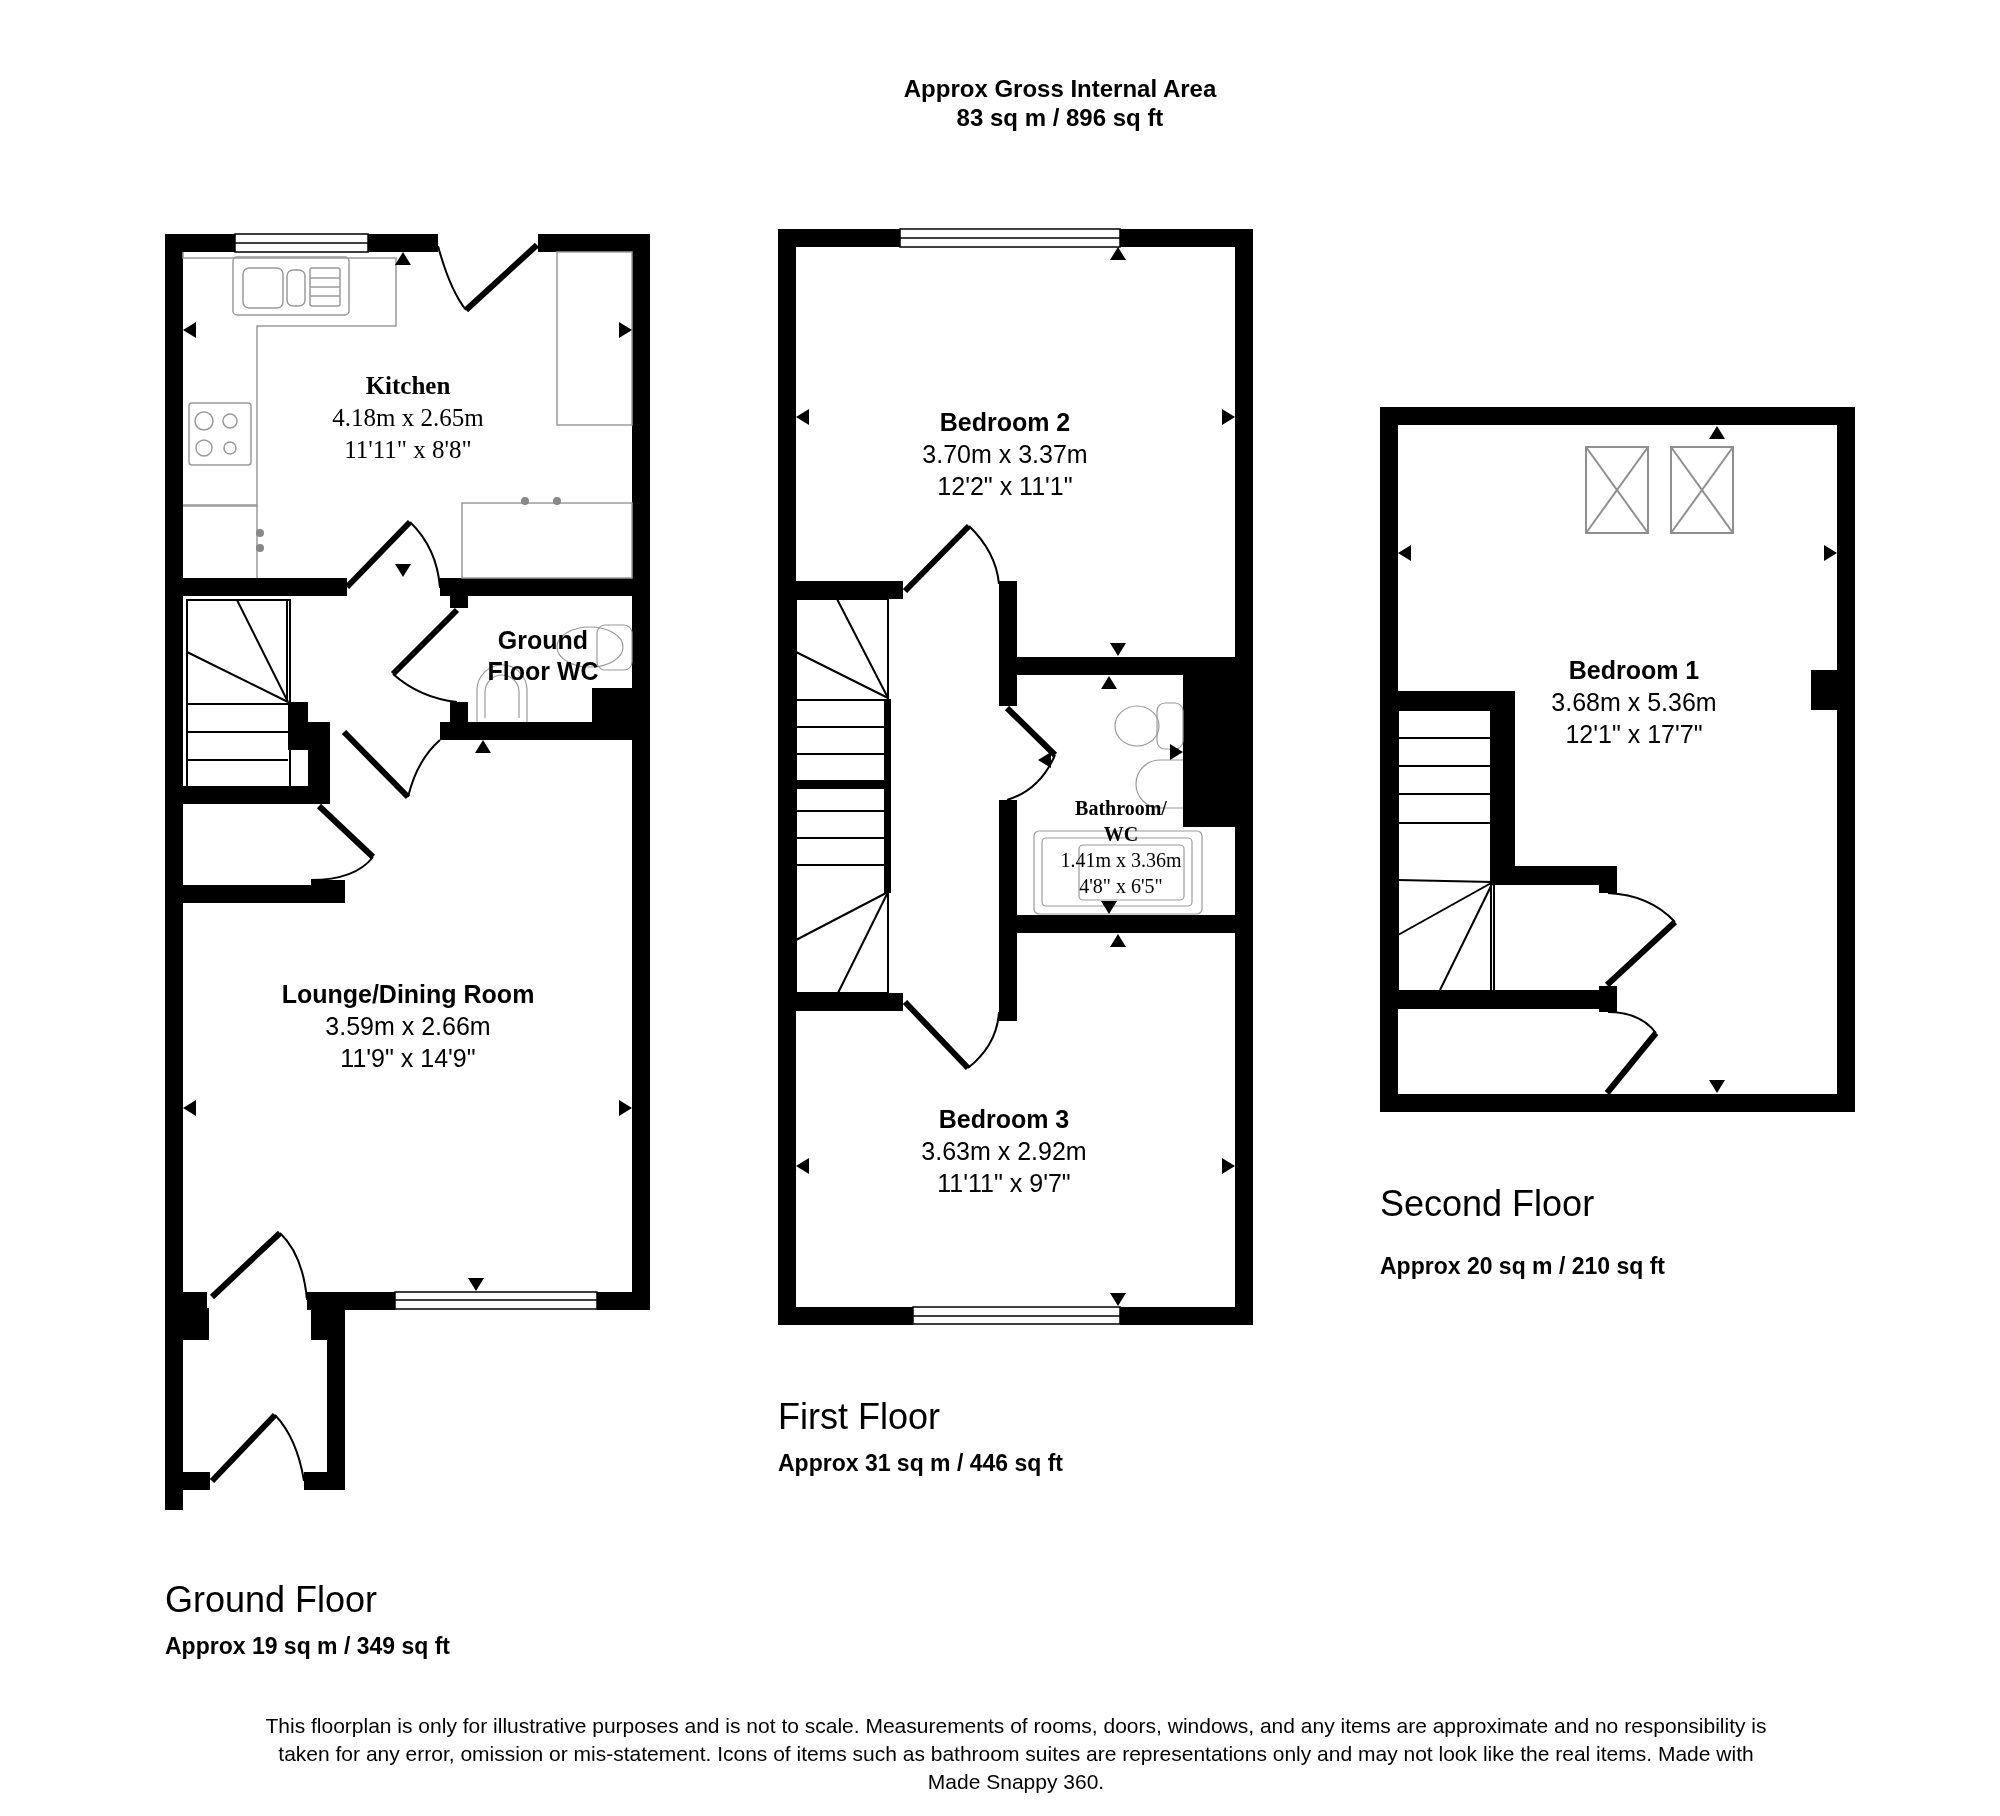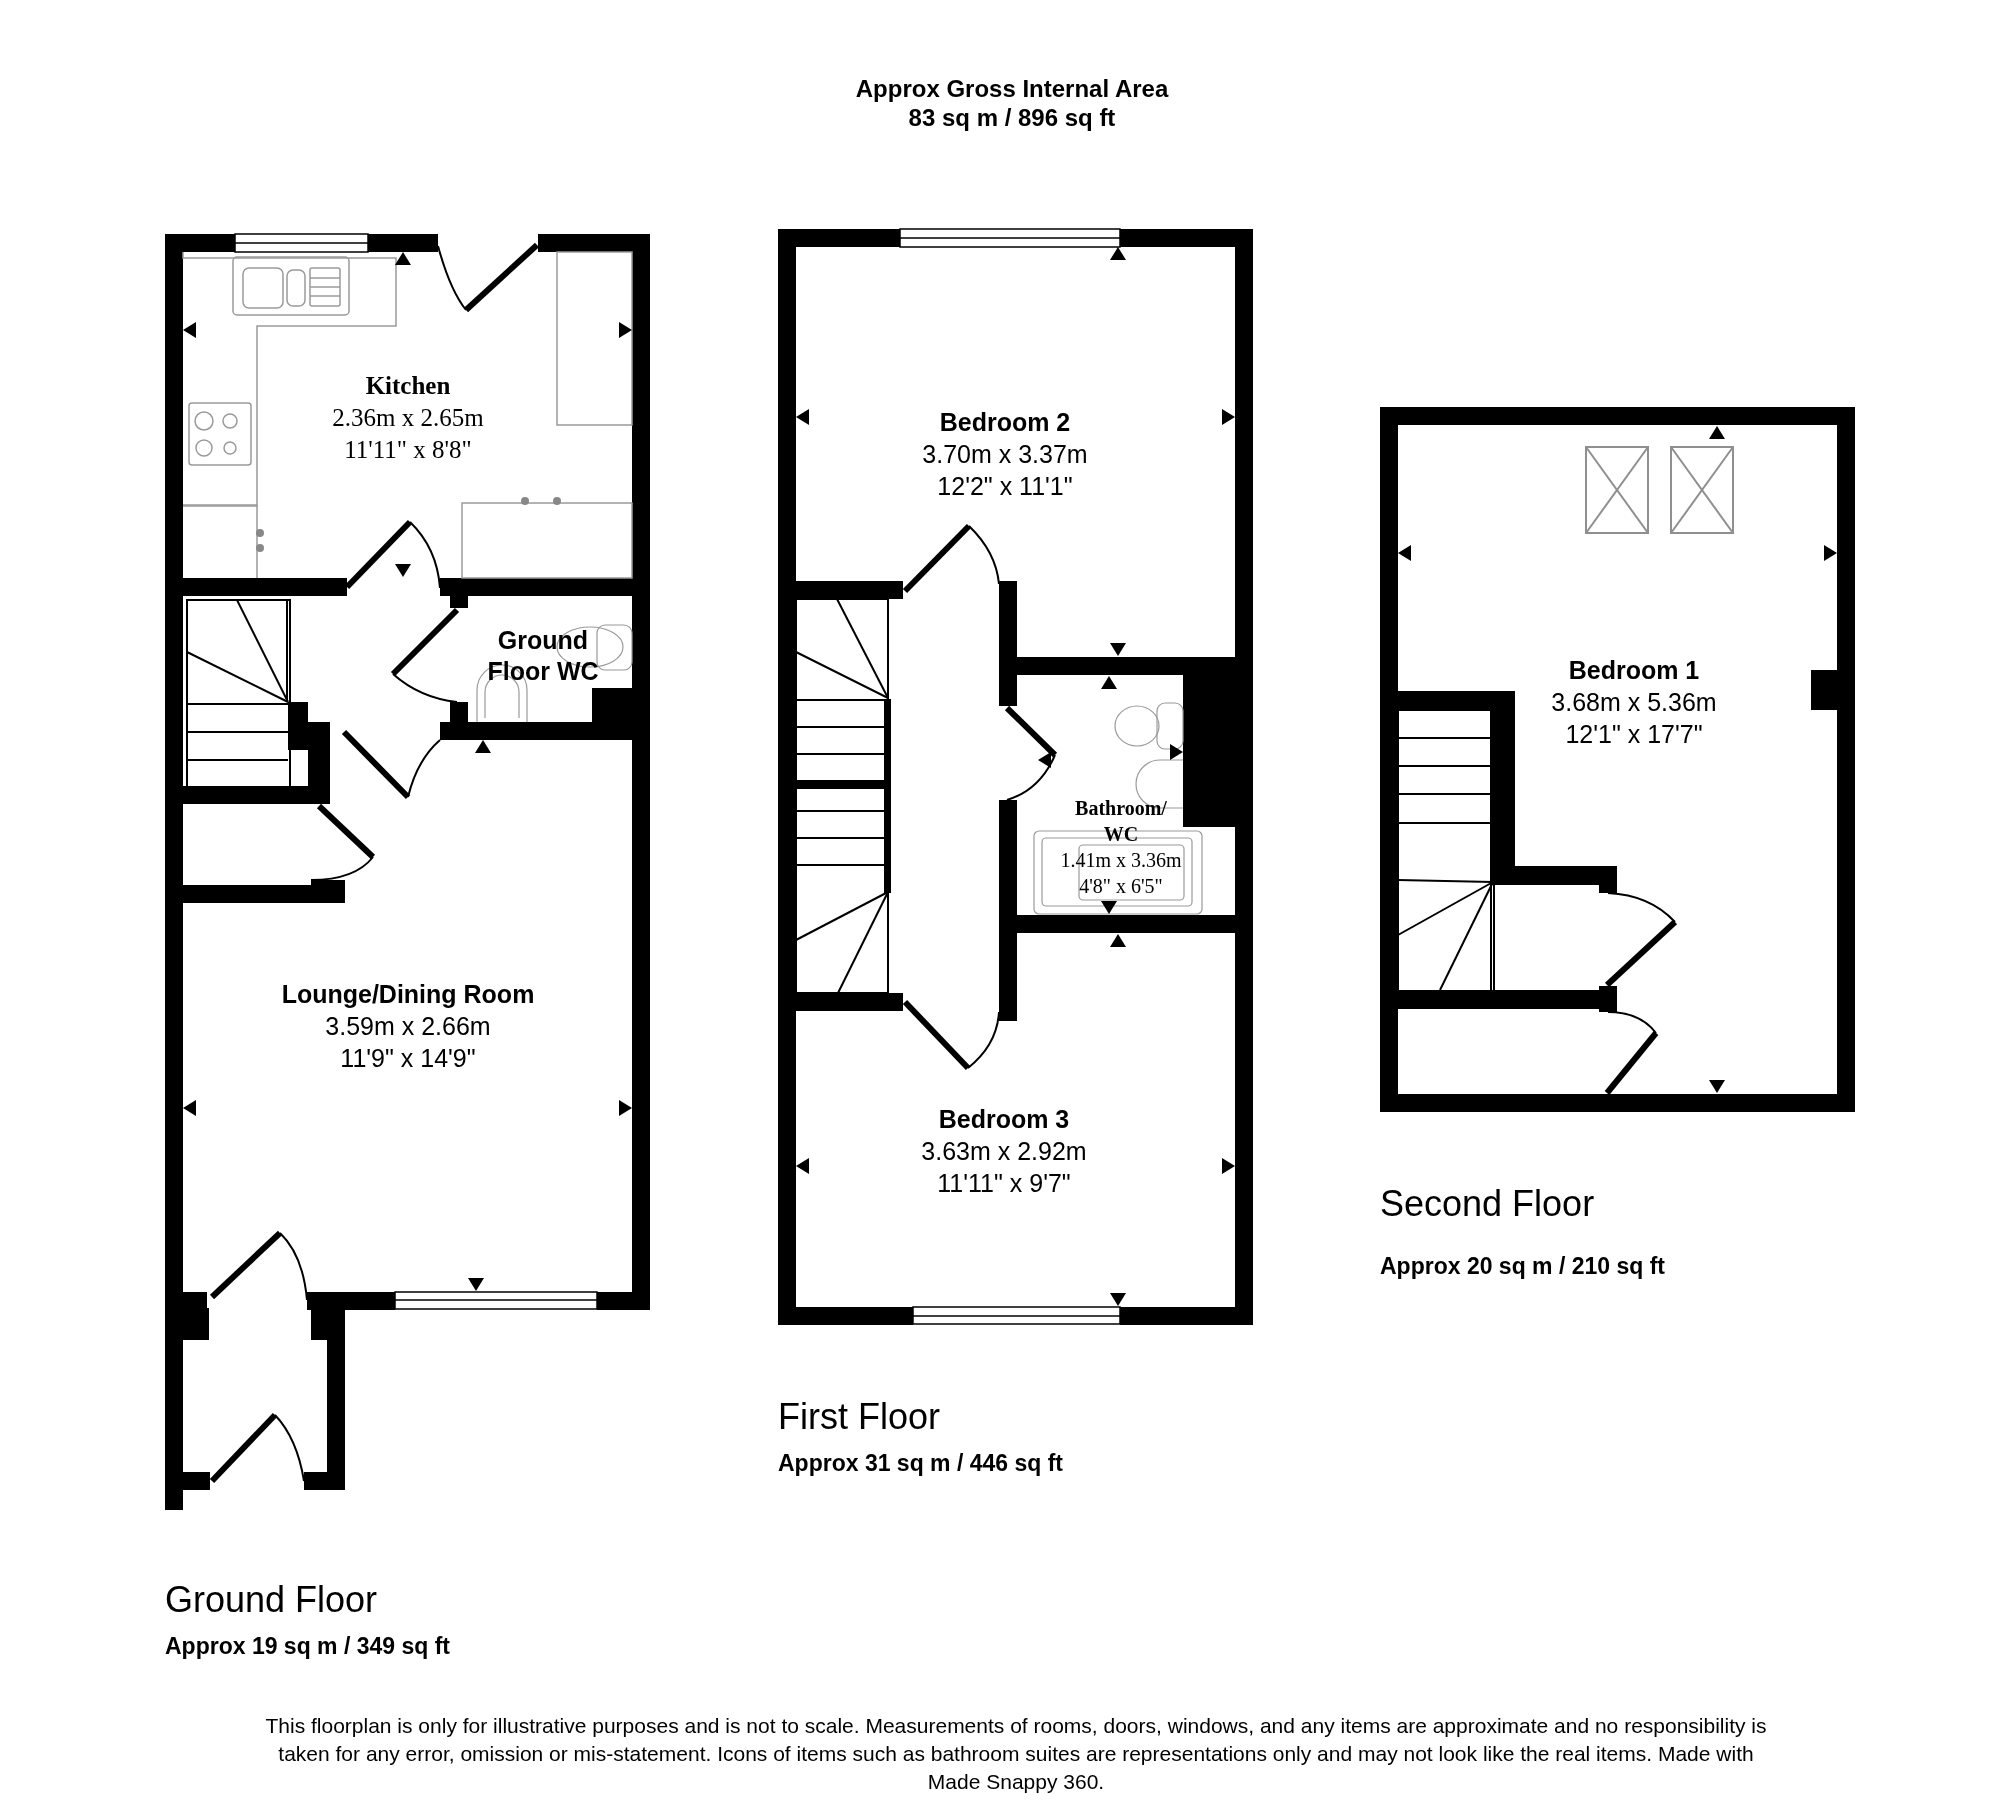--- a/index.html
+++ b/index.html
@@ -288,28 +288,28 @@
 
     <g fill="#000">
       <polygon points="1717,426 1725,439 1709,439"></polygon>
       <polygon points="1398,553 1411,545 1411,561"></polygon>
       <polygon points="1837,553 1824,545 1824,561"></polygon>
       <polygon points="1717,1093 1725,1080 1709,1080"></polygon>
     </g>
   </g>
 </svg>
 
-<div class="abs center title" style="left:1012px; top:74px;">
+<div class="abs center title" style="left:1060px; top:74px;">
   <div>Approx Gross Internal Area</div>
   <div>83 sq m / 896 sq ft</div>
 </div>
 
 <div class="abs center room" style="left:408px; top:370px;font-family:Liberation Serif, serif;">
   <span class="name">Kitchen</span>
-  <span class="dim">2.36m x 2.65m</span>
+  <span class="dim">4.18m x 2.65m</span>
   <span class="dim">11'11" x 8'8"</span>
 </div>
 
 <div class="abs center room" style="left:543px; top:625px; line-height:31px;">
   <span class="name">Ground</span>
   <span class="name">Floor WC</span>
 </div>
 
 <div class="abs center room" style="left:408px; top:978px;">
   <span class="name">Lounge/Dining Room</span>

